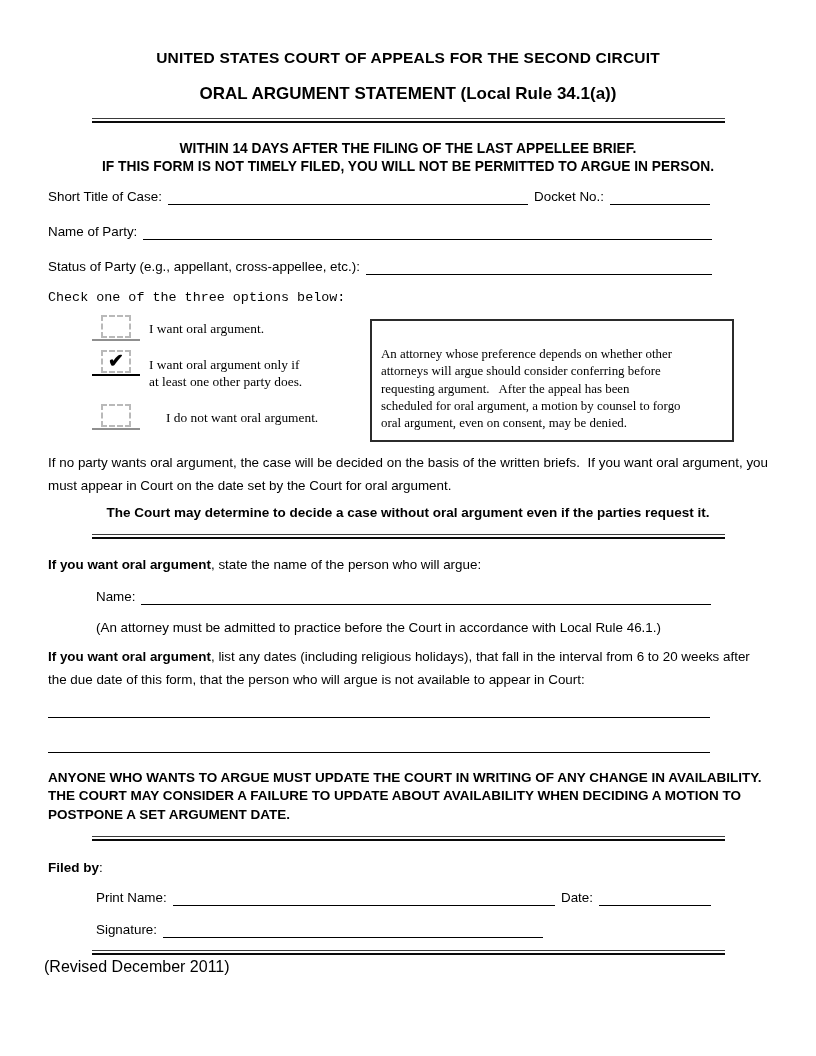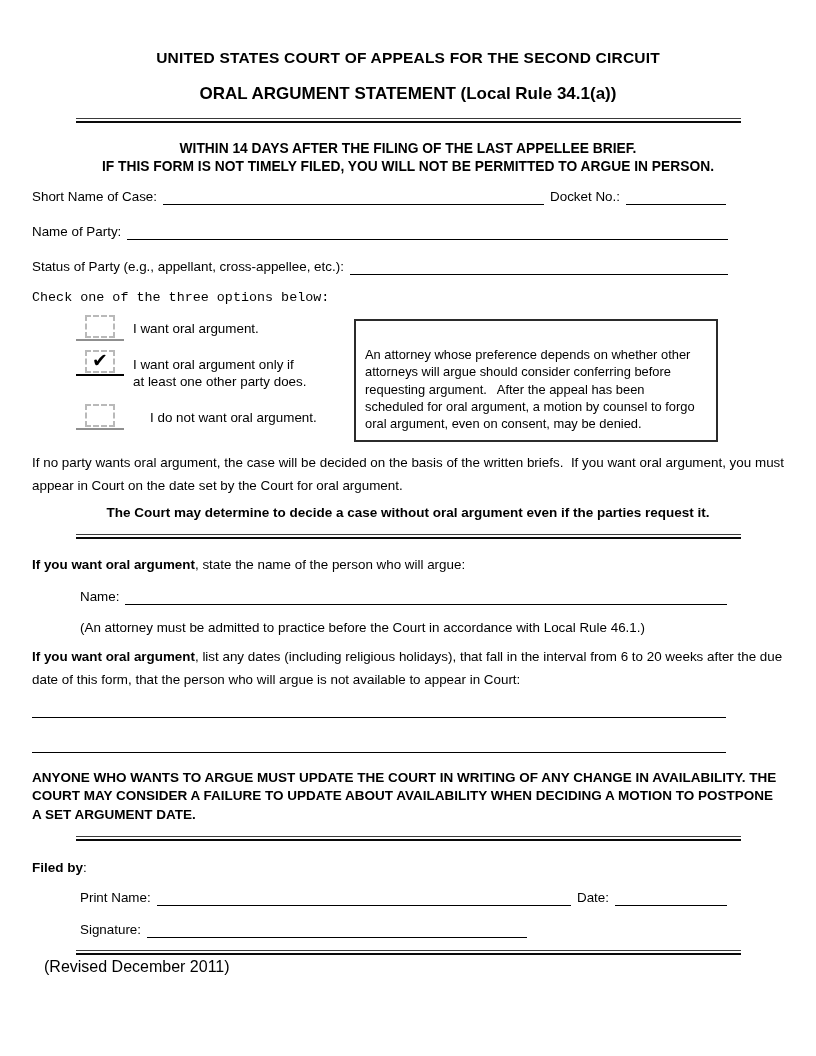--- a/index.html
+++ b/index.html
@@ -2,37 +2,37 @@
 <html><head>
 <meta charset="utf-8">
 <style>
   html,body{margin:0;padding:0;background:#ffffff;}
   body{
     width:816px;height:1056px;position:relative;
     font-family:"Liberation Sans","DejaVu Sans",sans-serif;
     color:#000;
   }
   .page{position:absolute;left:0;top:0;width:816px;height:1056px;background:#fff;overflow:hidden;}
-  .content{margin:0 32px;}
+  .content{margin:0 48px;}
   .t1{margin-top:50px;text-align:center;font-weight:bold;font-size:15.5px;line-height:16px;letter-spacing:.2px;}
   .t2{margin-top:19px;text-align:center;font-weight:bold;font-size:17px;line-height:17px;}
   .rule{height:2px;border-top:1.5px solid #3a3a3a;border-bottom:2.5px solid #0a0a0a;margin-left:44px;margin-right:43px;}
   .rule1{margin-top:16px;}
   .instr{margin-top:17px;text-align:center;font-weight:bold;font-size:13.8px;line-height:17.6px;}
   .frow{display:flex;align-items:flex-end;font-size:13.4px;line-height:16px;}
   .frow .lbl{white-space:nowrap;}
   .wline{border-bottom:1.2px solid #000;height:14px;}
   .grow{flex:1 1 auto;}
   .row1{margin-top:14px;margin-right:58px;}
   .row2{margin-top:19px;margin-right:56px;}
   .row3{margin-top:19px;margin-right:56px;}
   .gapL{margin-left:6px;}
   .gapR{margin-right:6px;}
   .check-head{margin-top:15px;font-size:13.4px;font-family:Liberation Mono, monospace;}
-  .optwrap{margin-top:6px;display:flex;}
+  .optwrap{margin-top:6px;display:flex;font-family:Liberation Serif, serif;}
   .optcol{flex:0 0 322px;}
   .opt{display:flex;align-items:center;margin-left:44px;}
   .cb{flex:0 0 48px;display:flex;justify-content:center;border-bottom:2px solid #8f8f8f;padding-bottom:1px;}
   .cb.sel{border-bottom-color:#000;}
   .box{width:26px;height:19px;border:2px dashed #b9b9b9;background:#fff;display:flex;align-items:center;justify-content:center;}
   .checkglyph{font-size:19px;font-weight:bold;line-height:19px;transform:translateY(-1px);}
   .optlabel{margin-left:9px;font-size:13.4px;line-height:17px;}
   .opt1{margin-top:4px;}
   .opt2{margin-top:9px;}
   .opt2 .optlabel{margin-bottom:-19px;}
@@ -69,21 +69,21 @@
     <div class="t2">ORAL ARGUMENT STATEMENT (Local Rule 34.1(a))</div>
 
     <div class="rule rule1"></div>
 
     <div class="instr">
       <div>WITHIN 14 DAYS AFTER THE FILING OF THE LAST APPELLEE BRIEF.</div>
       <div>IF THIS FORM IS NOT TIMELY FILED, YOU WILL NOT BE PERMITTED TO ARGUE IN PERSON.</div>
     </div>
 
     <div class="frow row1">
-      <span class="lbl">Short Name of Case:</span>
+      <span class="lbl">Short Title of Case:</span>
       <span class="wline grow gapL gapR"></span>
       <span class="lbl">Docket No.:</span>
       <span class="wline gapL" style="flex:0 0 100px;"></span>
     </div>
 
     <div class="frow row2">
       <span class="lbl">Name of Party:</span>
       <span class="wline grow gapL"></span>
     </div>
 

